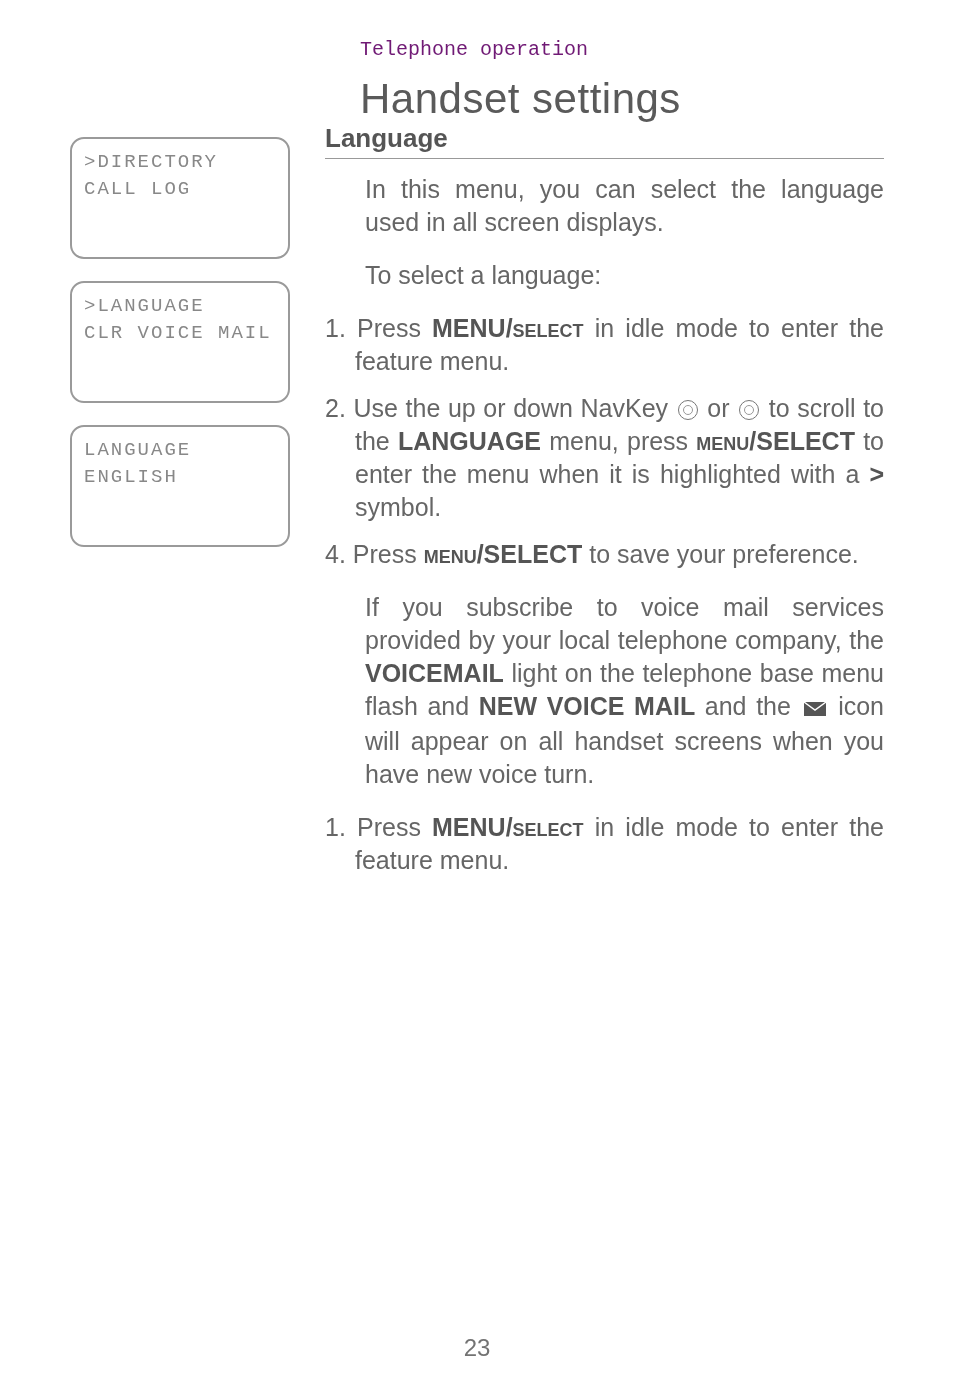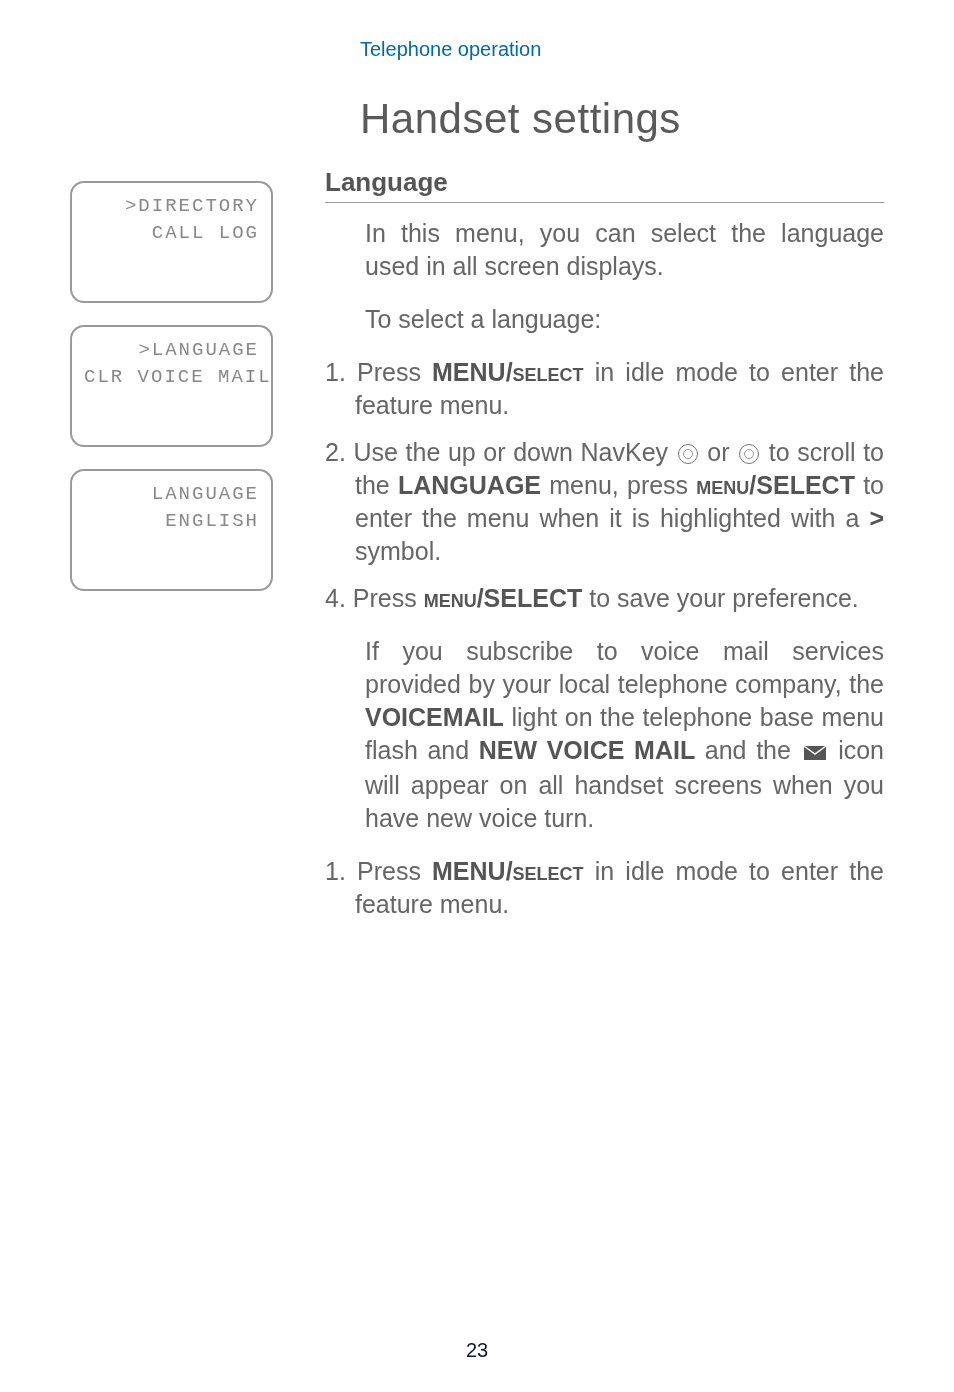--- a/index.html
+++ b/index.html
@@ -7,54 +7,53 @@
     width: 954px;
     height: 1392px;
     background: #ffffff;
     font-family: Arial, Helvetica, sans-serif;
     color: #555555;
     position: relative;
     padding: 38px 70px 40px 70px;
   }
   .header-small {
     font-size: 20px;
-    color: #0369a1;
+    color: #701a75;
     padding-left: 290px;
-    margin-bottom: 34px;
+    margin-bottom: 14px;
+    font-family: Liberation Mono, monospace;
   }
   .main-heading {
     font-size: 42px;
     font-weight: 400;
     color: #5a5a5a;
     padding-left: 290px;
-    margin-bottom: 24px;
     letter-spacing: 0.5px;
   }
   .content-row {
     display: flex;
     gap: 30px;
   }
   .left-col {
     width: 225px;
     flex-shrink: 0;
     padding-top: 14px;
   }
   .screen-box {
-    width: 203px;
+    width: 220px;
     height: 122px;
     border: 2px solid #9a9a9a;
     border-radius: 14px;
     padding: 10px 12px;
     margin-bottom: 22px;
     font-family: "Courier New", monospace;
     letter-spacing: 2px;
     font-size: 19px;
     color: #888888;
     line-height: 1.4;
-    text-align: right;
   }
   .screen-box .line { white-space: nowrap; }
   .right-col {
     flex: 1;
   }
   .subheading {
     font-size: 26px;
     font-weight: bold;
     color: #555555;
     padding-bottom: 4px;
@@ -107,22 +106,22 @@
     display:inline-block;
     vertical-align:middle;
     margin:0 2px;
   }
   .page-num {
     position: absolute;
     bottom: 30px;
     left: 0;
     width: 100%;
     text-align: center;
-    font-size: 20px;
-    color: #0f172a;
+    font-size: 24px;
+    color: #737373;
   }
 </style>
 </head>
 <body>
 
 <div class="header-small">Telephone operation</div>
 <div class="main-heading">Handset settings</div>
 
 <div class="content-row">
   <div class="left-col">

